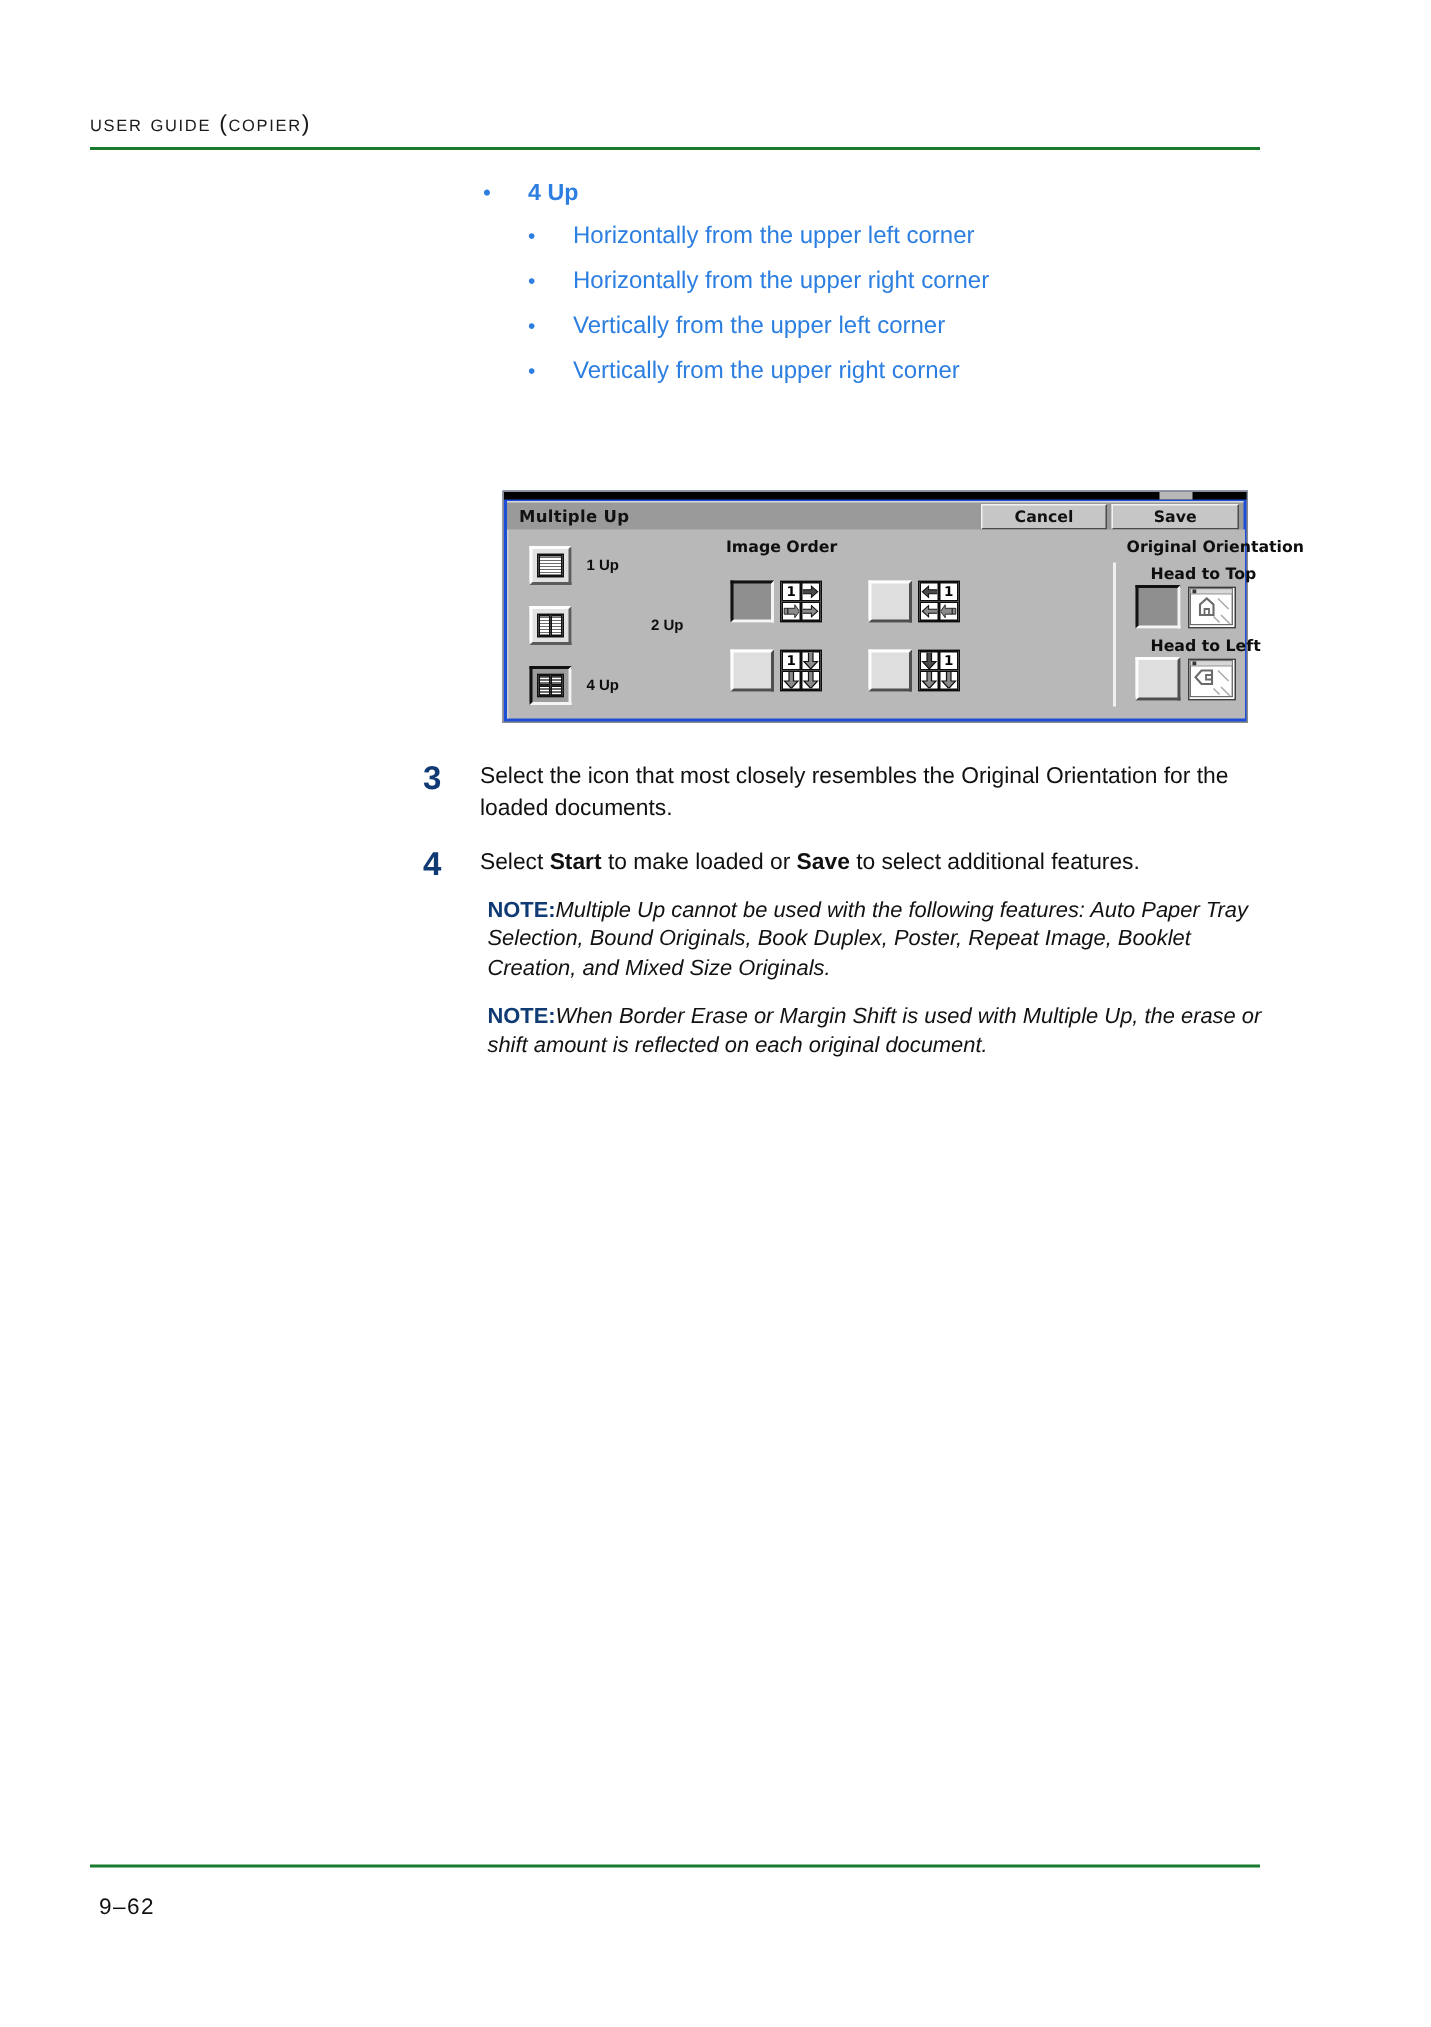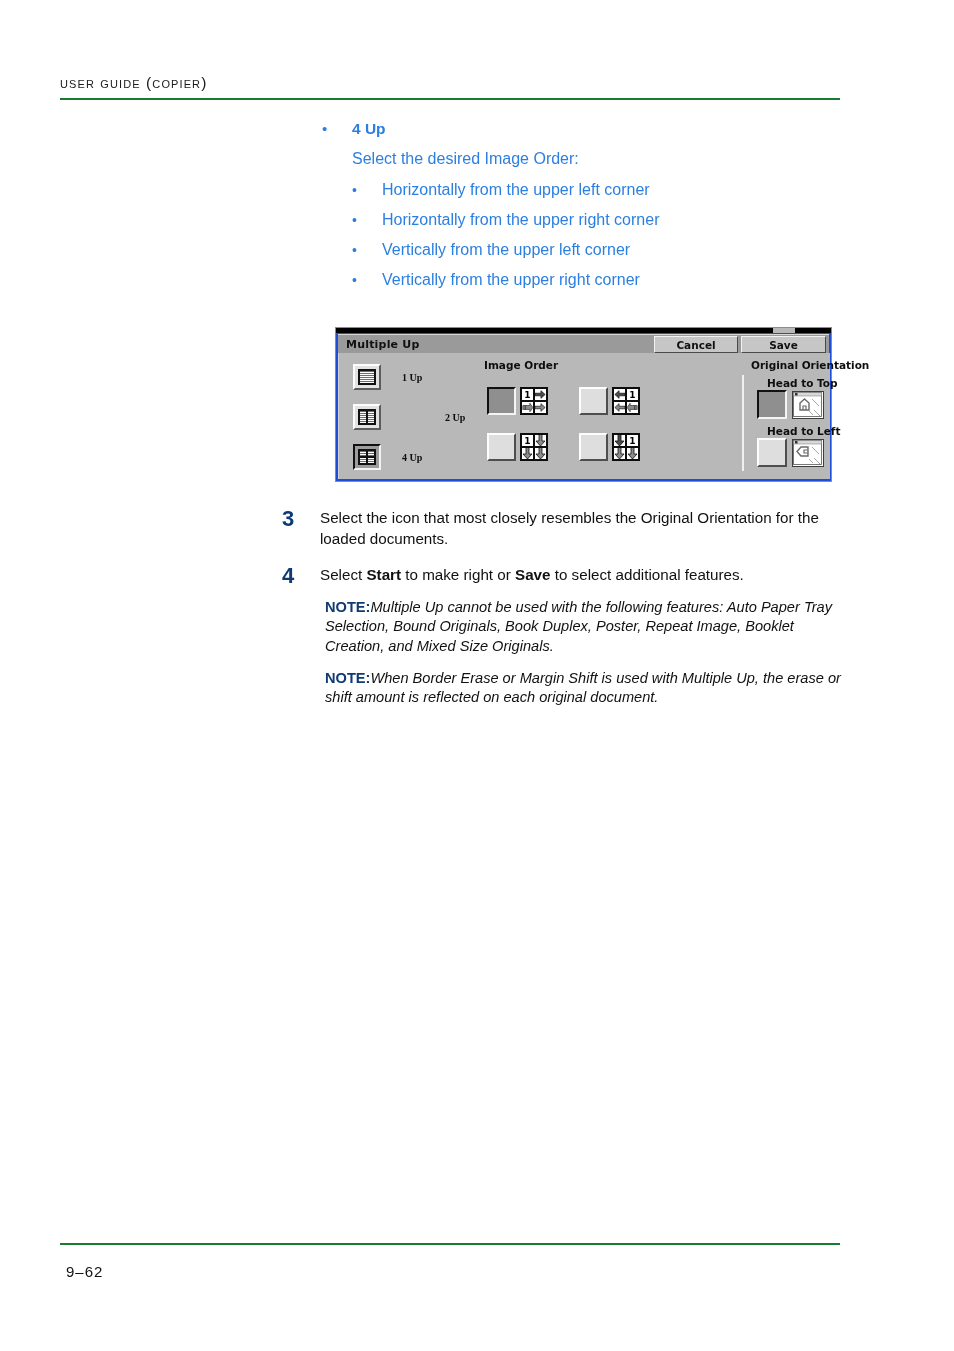--- a/index.html
+++ b/index.html
@@ -189,25 +189,25 @@
     position: relative;
   }
   .up-btn.selected {
     background: #9d9d9d;
     border-top: 2px solid #111111;
     border-left: 2px solid #111111;
     border-right: 2px solid #f4f4f4;
     border-bottom: 2px solid #f4f4f4;
   }
   .up-label {
-    margin-left: 21px;
+    margin-left: 10px;
     font-size: 10px;
     font-weight: bold;
     color: #0e0e0e;
-    font-family: Liberation Serif, serif;
+    font-family: Liberation Sans, sans-serif;
   }
   .mini-page {
     width: 18px; height: 16px;
     background:
       repeating-linear-gradient(0deg, #6d6d6d 0 1px, #ffffff 1px 2px),
       #ffffff;
     border: 1px solid #111;
     box-sizing: border-box;
     display: grid;
   }
@@ -388,21 +388,20 @@
   <div class="rule"></div>
 </div>
 
 <div class="blue-block">
 
   <div class="b-row">
     <span class="b-bullet">•</span>
     <span class="b-text-strong">4 Up</span>
   </div>
 
-  <div class="b-lead">Select the desired Image Order:</div>
 
   <div class="sub-list">
     <div class="sub-row">
       <span class="sub-bullet">•</span>
       <span class="sub-text">Horizontally from the upper left corner</span>
     </div>
     <div class="sub-row">
       <span class="sub-bullet">•</span>
       <span class="sub-text">Horizontally from the upper right corner</span>
     </div>
@@ -596,21 +595,21 @@
 <div class="step" style="left:282px; top:508px; width:570px;">
   <div class="step-num">3</div>
   <div class="step-body">
     <span>Select the icon that most closely resembles the Original Orientation for the loaded documents.</span>
   </div>
 </div>
 
 <div class="step" style="left:282px; top:565px; width:570px;">
   <div class="step-num">4</div>
   <div class="step-body">
-    <span>Select </span><b>Start</b><span> to make right or </span><b>Save</b><span> to select additional features.</span>
+    <span>Select </span><b>Start</b><span> to make loaded or </span><b>Save</b><span> to select additional features.</span>
   </div>
 </div>
 
 <div class="note" style="top:598px;">
   <span class="lbl">NOTE:</span><span>Multiple Up cannot be used with the following features: Auto Paper Tray Selection, Bound Originals, Book Duplex, Poster, Repeat Image, Booklet Creation, and Mixed Size Originals.</span>
 </div>
 
 <div class="note" style="top:669px;">
   <span class="lbl">NOTE:</span><span>When Border Erase or Margin Shift is used with Multiple Up, the erase or shift amount is reflected on each original document.</span>
 </div>

